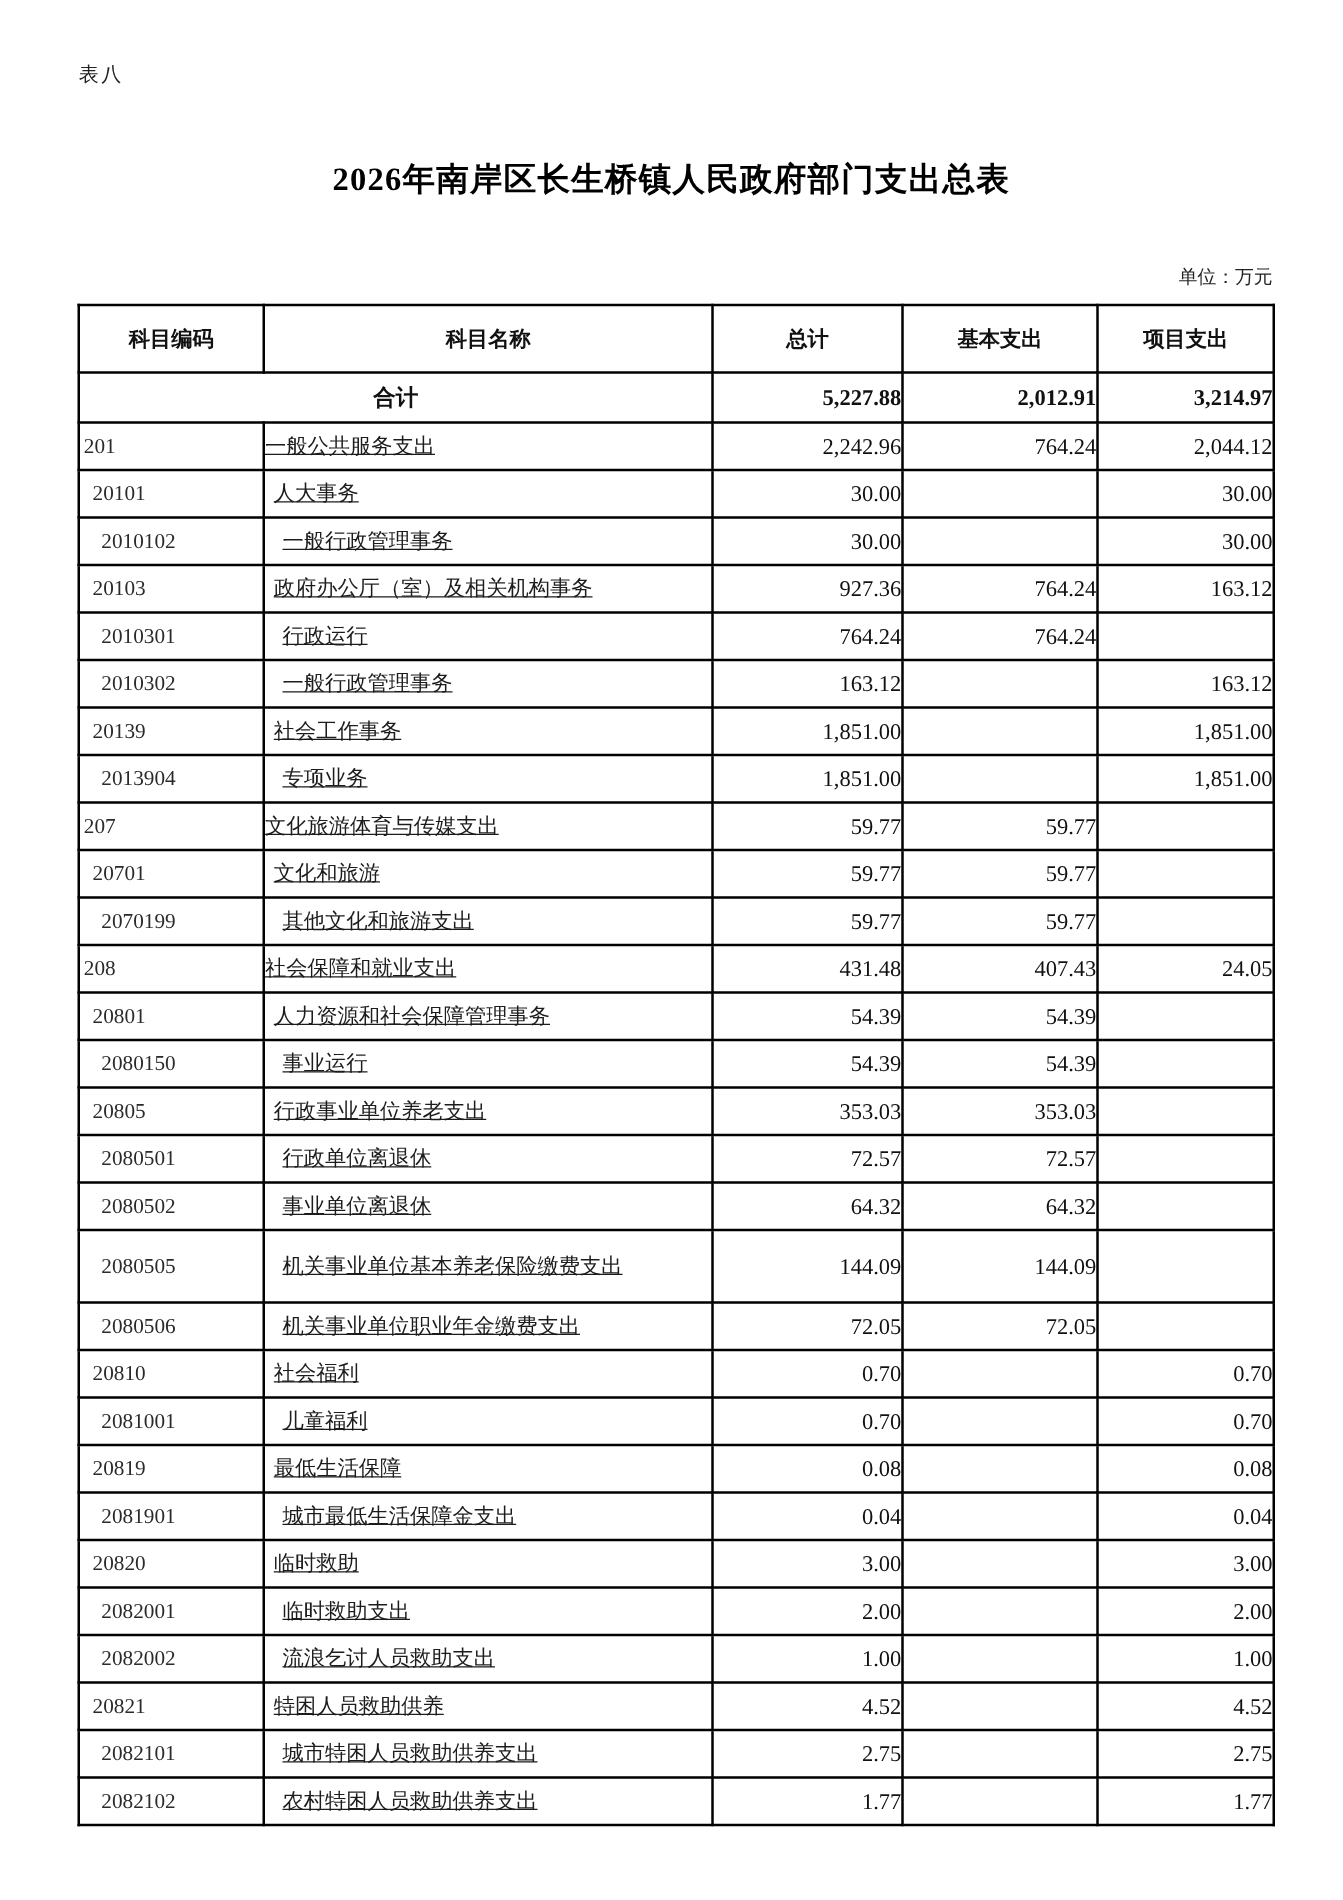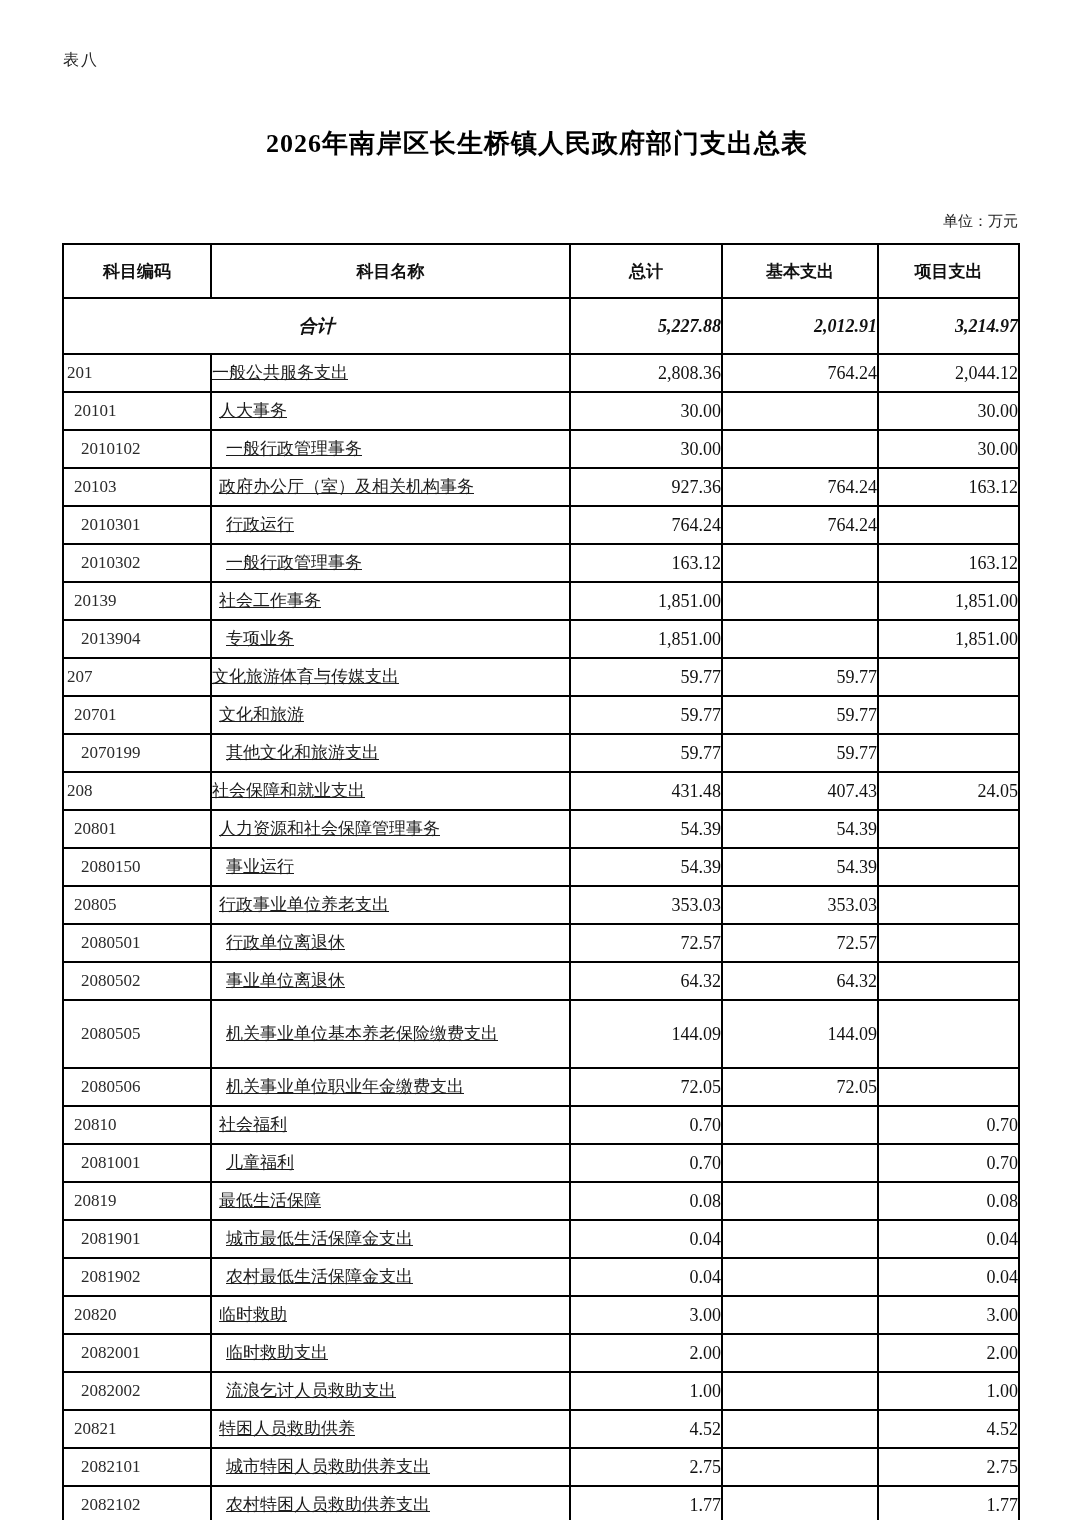--- a/index.html
+++ b/index.html
@@ -58,29 +58,29 @@
     font-weight: normal;
   }
   tr.header-row { height: 54px; }
   tr.header-row th {
     text-align: center;
     vertical-align: middle;
     font-weight: bold;
     font-size: 17px;
     border-radius: 21px;
   }
-  tr.grand-total-row { height: 56px; font-style: italic; }
+  tr.grand-total-row { height: 40px; }
   tr.grand-total-row td {
     font-weight: bold;
     font-size: 18px;
     vertical-align: middle;
   }
   tr.grand-total-row td.label { text-align: center; }
   tr.data-row { height: 38px; }
-  tr.data-row.tall { height: 68px; }
+  tr.data-row.tall { height: 58px; }
   td.code {
     text-align: left;
     vertical-align: middle;
     font-size: 17px;
     color: #2a2a2a;
   }
   td.code.lvl0 { padding-left: 3px; }
   td.code.lvl1 { padding-left: 10px; }
   td.code.lvl2 { padding-left: 17px; border-radius: 17px; }
   td.name {
@@ -133,21 +133,21 @@
   <tbody id="table-body">
     <tr class="grand-total-row">
       <td class="label" colspan="2">合计</td>
       <td class="num">5,227.88</td>
       <td class="num">2,012.91</td>
       <td class="num">3,214.97</td>
     </tr>
   <tr class="data-row">
     <td class="code lvl0">201</td>
     <td class="name lvl0">一般公共服务支出</td>
-    <td class="num">2,808.36</td>
+    <td class="num">2,242.96</td>
     <td class="num">764.24</td>
     <td class="num">2,044.12</td>
   </tr>
       <tr class="data-row">
     <td class="code lvl1">20101</td>
     <td class="name lvl1">人大事务</td>
     <td class="num">30.00</td>
     <td class="num"></td>
     <td class="num">30.00</td>
   </tr>
@@ -292,27 +292,20 @@
     <td class="num">0.08</td>
   </tr>
       <tr class="data-row">
     <td class="code lvl2">2081901</td>
     <td class="name lvl2">城市最低生活保障金支出</td>
     <td class="num">0.04</td>
     <td class="num"></td>
     <td class="num">0.04</td>
   </tr>
       <tr class="data-row">
-    <td class="code lvl2">2081902</td>
-    <td class="name lvl2">农村最低生活保障金支出</td>
-    <td class="num">0.04</td>
-    <td class="num"></td>
-    <td class="num">0.04</td>
-  </tr>
-      <tr class="data-row">
     <td class="code lvl1">20820</td>
     <td class="name lvl1">临时救助</td>
     <td class="num">3.00</td>
     <td class="num"></td>
     <td class="num">3.00</td>
   </tr>
       <tr class="data-row">
     <td class="code lvl2">2082001</td>
     <td class="name lvl2">临时救助支出</td>
     <td class="num">2.00</td>

